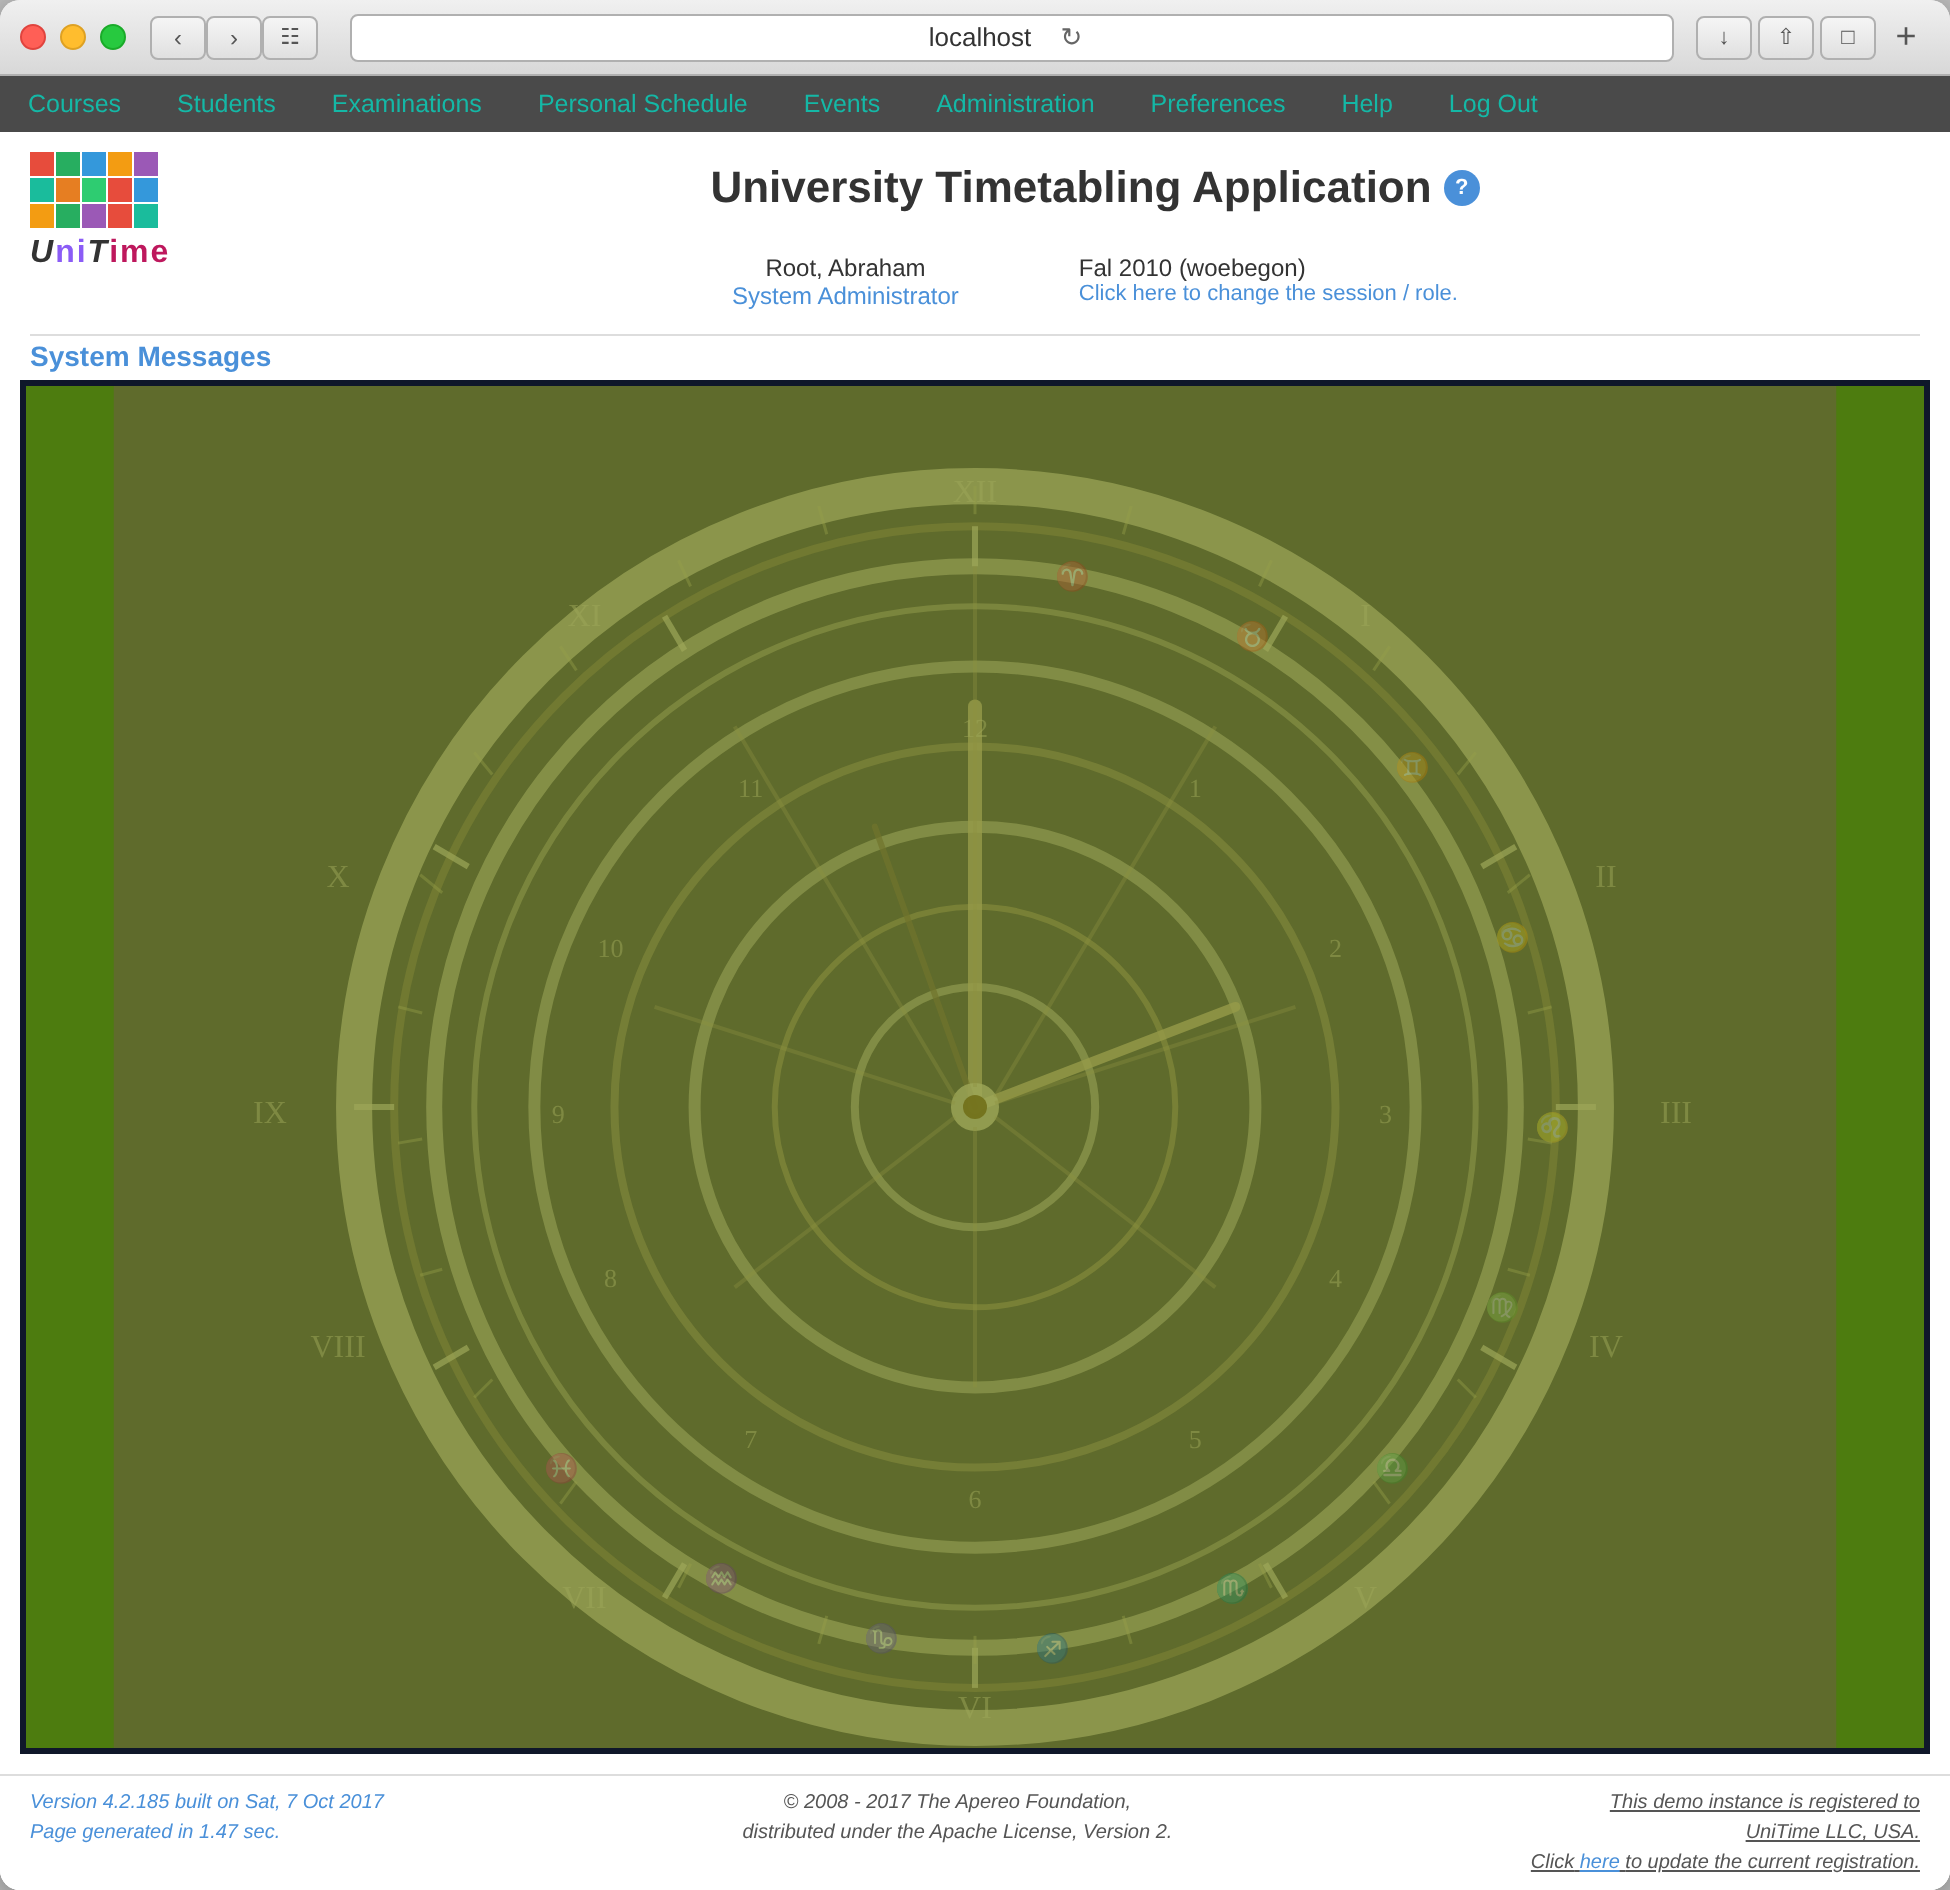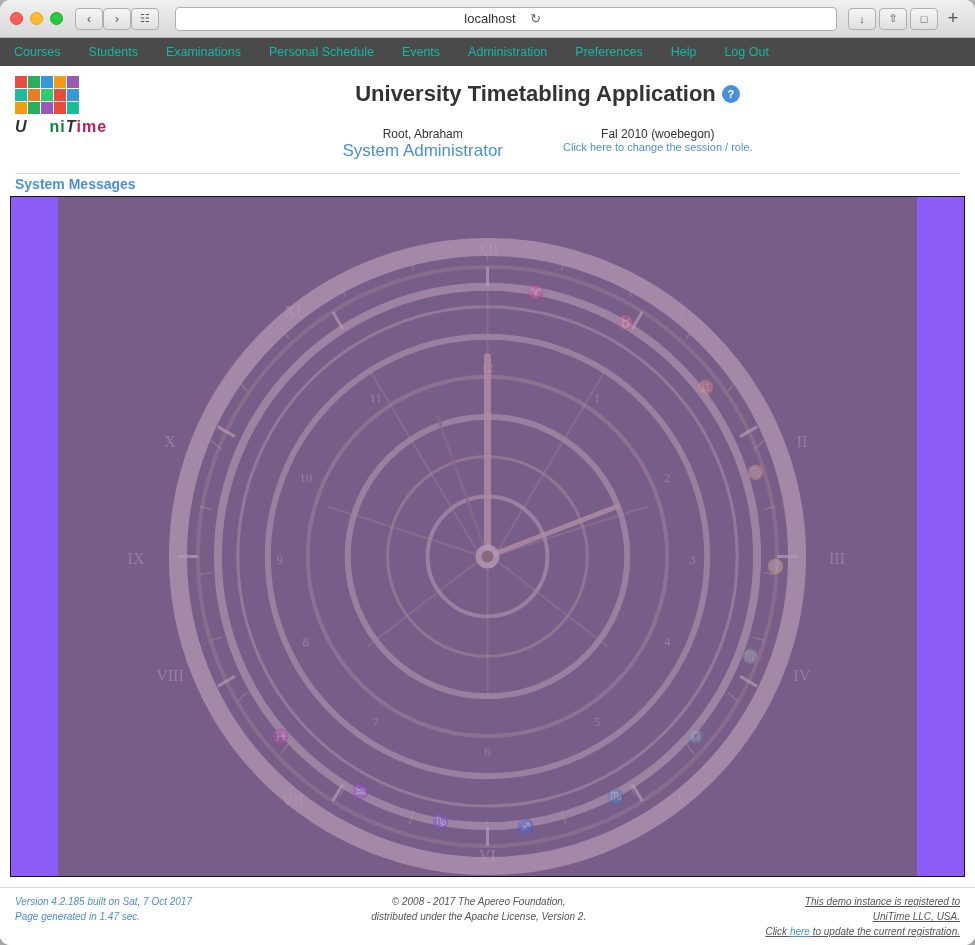--- a/index.html
+++ b/index.html
@@ -245,27 +245,27 @@
     .user-info {
       text-align: center;
     }
 
     .user-name {
       font-size: 12px;
       color: #333;
     }
 
     .user-role {
-      font-size: 17px;
+      font-size: 12px;
       color: #4a90d9;
       text-align: center;
     }
 
     .session-info {
-      text-align: center;
+      text-align: left;
     }
 
     .session-name {
       font-size: 12px;
       color: #333;
     }
 
     .session-link {
       font-size: 11px;
       color: #4a90d9;
@@ -289,23 +289,23 @@
       font-size: 12.5px;
       color: #333;
       padding: 4px 0;
     }
 
     
     .bg-image-area {
       flex: 1;
       position: relative;
       overflow: hidden;
-      background: #8b5cf6;
+      background: #4d7c0f;
       margin: 0 10px 10px 10px;
-      border: 1px solid #0f172a;
+      border: 3px solid #0f172a;
     }
 
     
     .clock-bg {
       width: 100%;
       height: 100%;
       opacity: 0.6;
     }
 
     
@@ -407,21 +407,21 @@
             <div class="logo-cell" style="background:#2ecc71;"></div>
             <div class="logo-cell" style="background:#e74c3c;"></div>
             <div class="logo-cell" style="background:#3498db;"></div>
             <div class="logo-cell" style="background:#f39c12;"></div>
             <div class="logo-cell" style="background:#27ae60;"></div>
             <div class="logo-cell" style="background:#9b59b6;"></div>
             <div class="logo-cell" style="background:#e74c3c;"></div>
             <div class="logo-cell" style="background:#1abc9c;"></div>
           </div>
           <div class="logo-text">
-            <span style="font-style:italic; color:#333;">U</span><span style="font-style:normal;color:#15803d;margin-left:22px;">ni</span><span style="font-style:italic;color:#333;">T</span><span style="color:#be185d;font-style:normal;">ime</span>
+            <span style="font-style:italic; color:#333;">U</span><span style="font-style:normal;color:#8b5cf6;">ni</span><span style="font-style:italic;color:#333;">T</span><span style="color:#be185d;font-style:normal;">ime</span>
           </div>
         </div>
 
         <div class="app-title-area">
           <div class="app-title">
             <span>University Timetabling Application</span>
             <div class="help-icon">?</div>
           </div>
           <div class="user-session">
             <div class="user-info">

